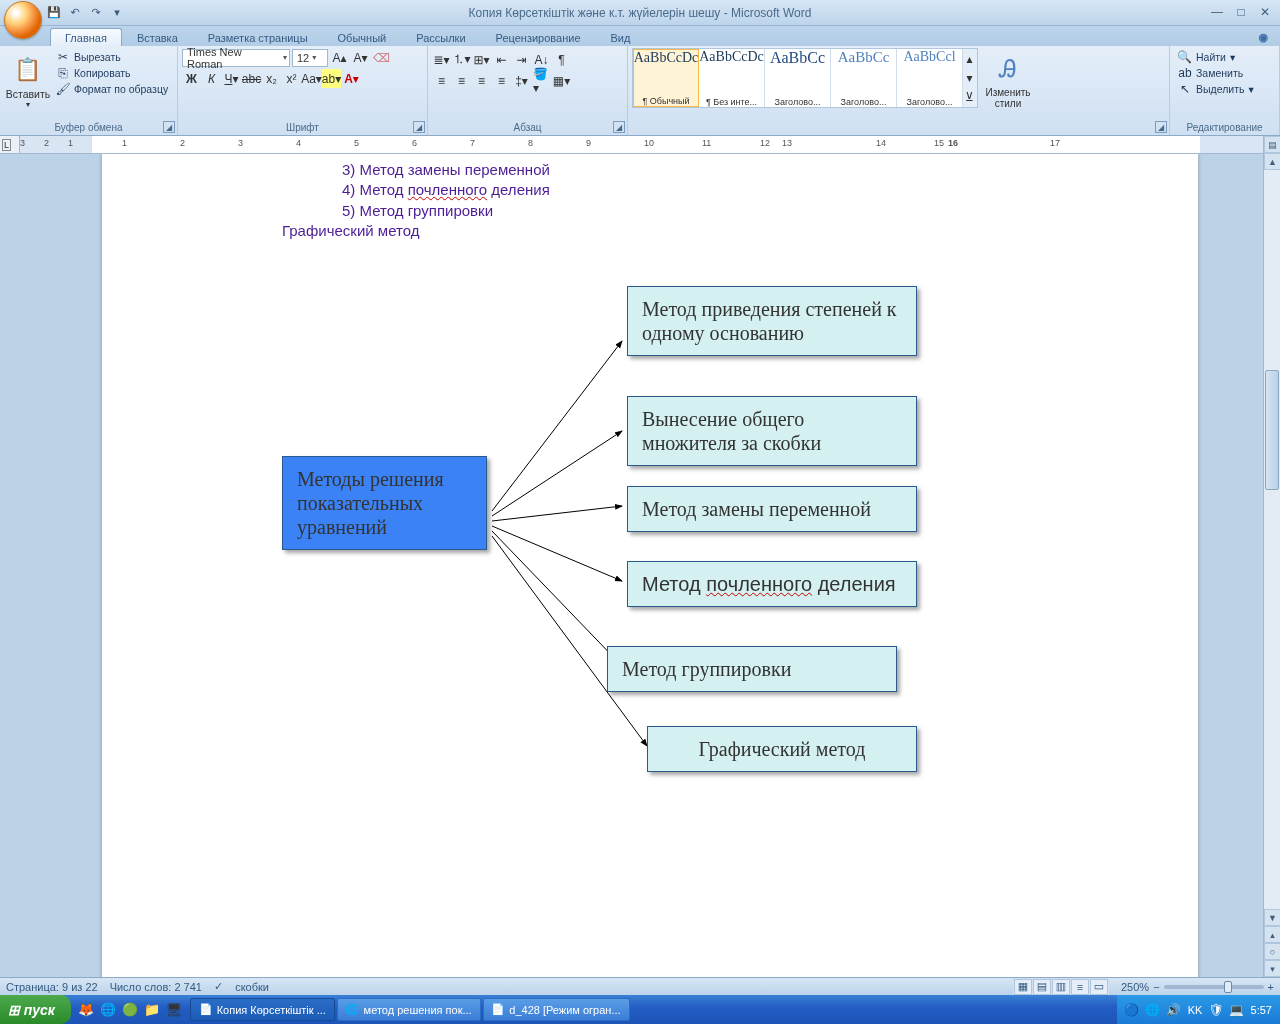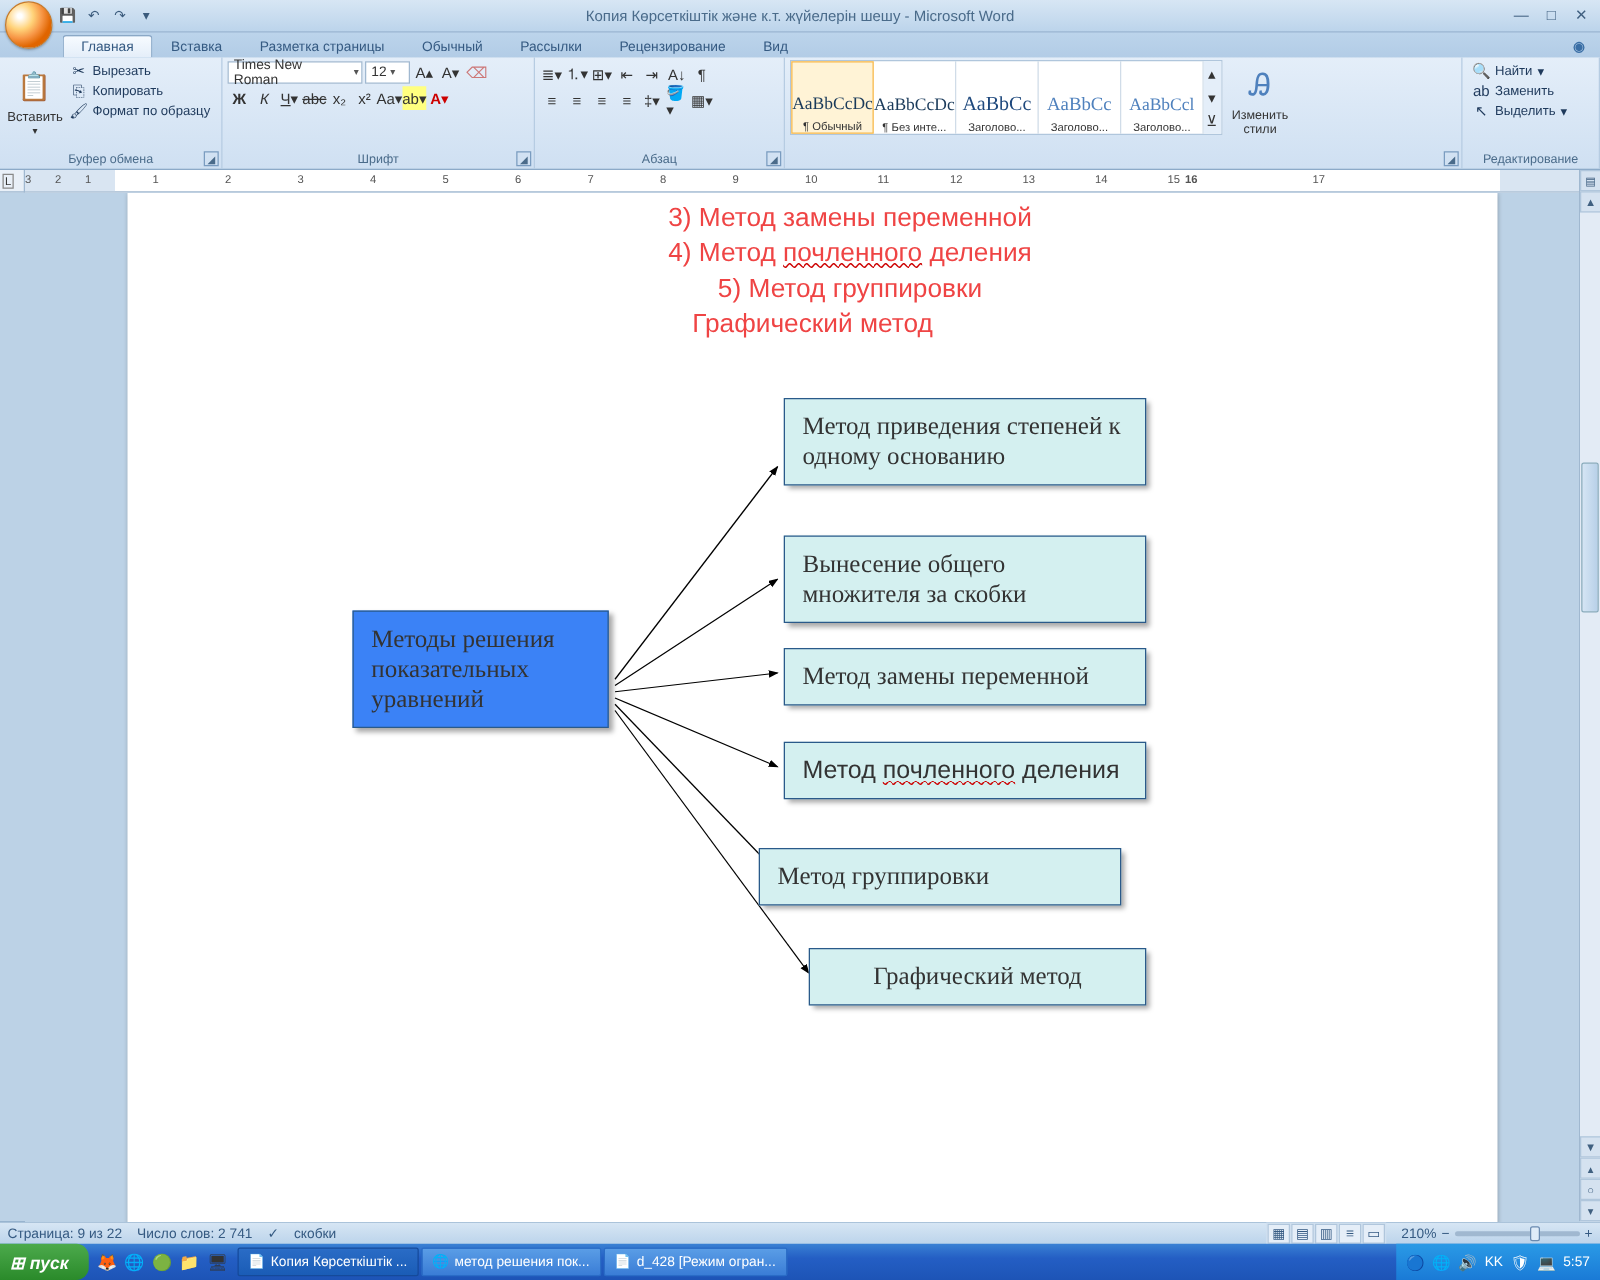--- a/index.html
+++ b/index.html
@@ -29,35 +29,35 @@
 .bigbtn { display: flex; flex-direction: column; align-items: center; justify-content: center; padding: 2px 4px; width: 48px; height: 66px; }
 .bigbtn .ico { width: 32px; height: 32px; margin-bottom: 2px; display: flex; align-items: center; justify-content: center; font-size: 22px; }
 .vlist { display: flex; flex-direction: column; gap: 2px; padding: 2px 4px; }
 .vlist div { display: flex; align-items: center; gap: 4px; font-size: 10.5px; color: #1e395b; }
 .smico { width: 14px; height: 14px; display: inline-flex; align-items: center; justify-content: center; font-size: 12px; }
 .combo { height: 18px; border: 1px solid #a0b8d0; background: #fff; display: inline-flex; align-items: center; padding: 0 2px 0 4px; font-size: 11px; }
 .combo .dd { margin-left: 3px; font-size: 8px; color: #555; }
 .btnrow { display: flex; gap: 1px; margin-top: 2px; }
 .sbtn { width: 19px; height: 19px; border: 1px solid transparent; display: flex; align-items: center; justify-content: center; font-size: 12px; }
 .style-gallery { display: flex; gap: 0; border: 1px solid #b0c6dc; background: #fff; }
-.style-item { width: 66px; height: 58px; border-right: 1px solid #d0dce8; display: flex; flex-direction: column; align-items: center; justify-content: flex-end; font-size: 9px; }
+.style-item { width: 66px; height: 58px; border-right: 1px solid #d0dce8; display: flex; flex-direction: column; align-items: center; justify-content: space-between; font-size: 9px; }
 .style-item .prev { font-family: "Times New Roman", serif; font-size: 14px; color: #1a3a5a; margin-bottom: 4px; }
 .style-item.active { border: 1px solid #f7b84a; background: #fff3d6; }
 
 
 .docarea { position: absolute; top: 136px; left: 0; right: 0; bottom: 47px; background: #bcd2e6; display: flex; }
 .vruler { width: 20px; background: #e9f0f8; border-right: 1px solid #a0b8d0; position: relative; font-size: 9px; color: #666; writing-mode: vertical-rl; }
 .hruler-wrap { flex: 1; display: flex; flex-direction: column; }
 .corner { height: 18px; background: #e9f0f8; border-bottom: 1px solid #a0b8d0; display: flex; align-items: center; padding-left: 2px; }
 .hruler { height: 18px; background: #fff; border-bottom: 1px solid #a0b8d0; display: flex; align-items: center; font-size: 9px; color: #555; position: relative; overflow: hidden; }
 .hruler .tick { position: absolute; top: 2px; font-size: 9px; }
 .hruler .hmargin { position: absolute; top: 0; bottom: 0; background: #d9e5f2; }
 .page-scroll { flex: 1; overflow: auto; background: #bcd2e6; }
 .page { width: 1096px; margin: 0 auto; background: #fff; min-height: 900px; box-shadow: 0 0 4px rgba(0,0,0,.3); position: relative; padding: 6px 180px 40px 180px; }
-.doc-text { font-family: "Times New Roman", serif; font-size: 21px; color: #ef4444; line-height: 1.35; text-align: center; }
+.doc-text { font-family: "Times New Roman", serif; font-size: 15px; color: #4c1d95; line-height: 1.35; }
 .doc-text .li { padding-left: 60px; }
 .diagram { position: relative; height: 560px; margin-top: 40px; }
 .box { position: absolute; border: 1px solid #2a5a8a; padding: 10px 14px; font-family: "Times New Roman", serif; font-size: 20px; line-height: 1.2; box-shadow: 3px 3px 4px rgba(0,0,0,.35); }
 .box.main { background: #3b82f6; }
 .box.method { background: #d4f0f0; }
 .arrows { position: absolute; top: 0; left: 0; }
 
 
 .vscroll { position: absolute; right: 0; top: 136px; bottom: 47px; width: 17px; background: #e3ebf5; border-left: 1px solid #a0b8d0; display: flex; flex-direction: column; }
 .vscroll .btn, .hscroll .btn { height: 17px; width: 17px; background: #d5e2f0; border: 1px solid #b0c6dc; display: flex; align-items: center; justify-content: center; font-size: 9px; color: #406080; }
@@ -276,21 +276,21 @@
         <span class="tick" style="left: 218px;">3</span>
         <span class="tick" style="left: 276px;">4</span>
         <span class="tick" style="left: 334px;">5</span>
         <span class="tick" style="left: 392px;">6</span>
         <span class="tick" style="left: 450px;">7</span>
         <span class="tick" style="left: 508px;">8</span>
         <span class="tick" style="left: 566px;">9</span>
         <span class="tick" style="left: 624px;">10</span>
         <span class="tick" style="left: 682px;">11</span>
         <span class="tick" style="left: 740px;">12</span>
-        <span class="tick" style="left: 798px;">13</span>
+        <span class="tick" style="left: 762px;">13</span>
         <span class="tick" style="left: 856px;">14</span>
         <span class="tick" style="left: 914px;">15</span>
         <span class="tick" style="left: 928px; font-weight: bold;">16</span>
         <span class="tick" style="left: 1030px;">17</span>
       </div>
     <div class="page-scroll">
       <div class="page">
         <div class="doc-text">
           <div class="li">3)   Метод замены переменной</div>
           <div class="li"><span>4)   Метод </span><span class="underline-red">почленного</span><span> деления</span></div>
@@ -344,21 +344,21 @@
   <span>скобки</span>
   <span class="spacer"></span>
   <div class="view-btns">
     <span>▦</span>
     <span>▤</span>
     <span>▥</span>
     <span>≡</span>
     <span>▭</span>
   </div>
   <div class="zoom">
-    <span>210%</span>
+    <span>250%</span>
     <span>−</span>
     <div class="slider">
         <div class="knob"></div>
       </div>
     <span>+</span>
   </div>
 </div>
 
 <div class="taskbar">
   <div class="start">

